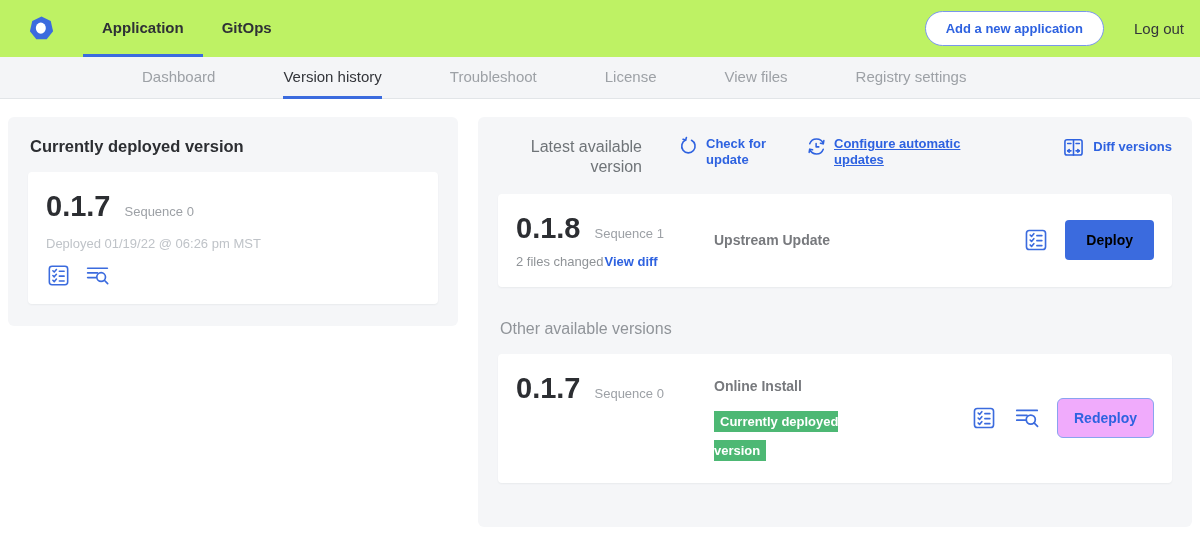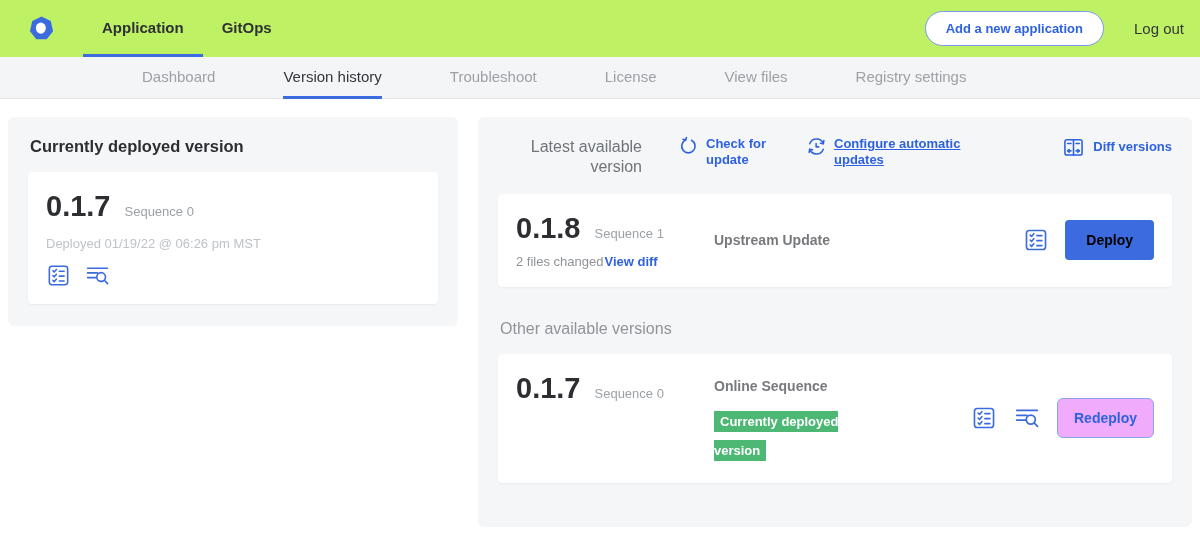--- a/index.html
+++ b/index.html
@@ -238,21 +238,21 @@
     <h3 class="other-heading">Other available versions</h3>
 
     <div class="card vcard">
       <div class="vleft">
         <div class="ver-row">
           <span class="ver">0.1.7</span>
           <span class="seq">Sequence 0</span>
         </div>
       </div>
       <div class="vmid topped">
-        <span class="source">Online Sequence</span>
+        <span class="source">Online Install</span>
         <div class="badge-wrap">
           <span class="badge">Currently deployed version</span>
         </div>
       </div>
       <div class="vright">
         <button class="icon-btn">
           <svg width="26" height="26" viewBox="0 0 24 24" fill="none" stroke="currentColor" stroke-width="1.5" stroke-linecap="round" stroke-linejoin="round">
             <rect x="3.2" y="3.2" width="17.6" height="17.6" rx="2.6"></rect>
             <path d="M6.6 7.4l1.3 1.3 2.1-2.5"></path>
               <path d="M6.6 12l1.3 1.3 2.1-2.5"></path>

